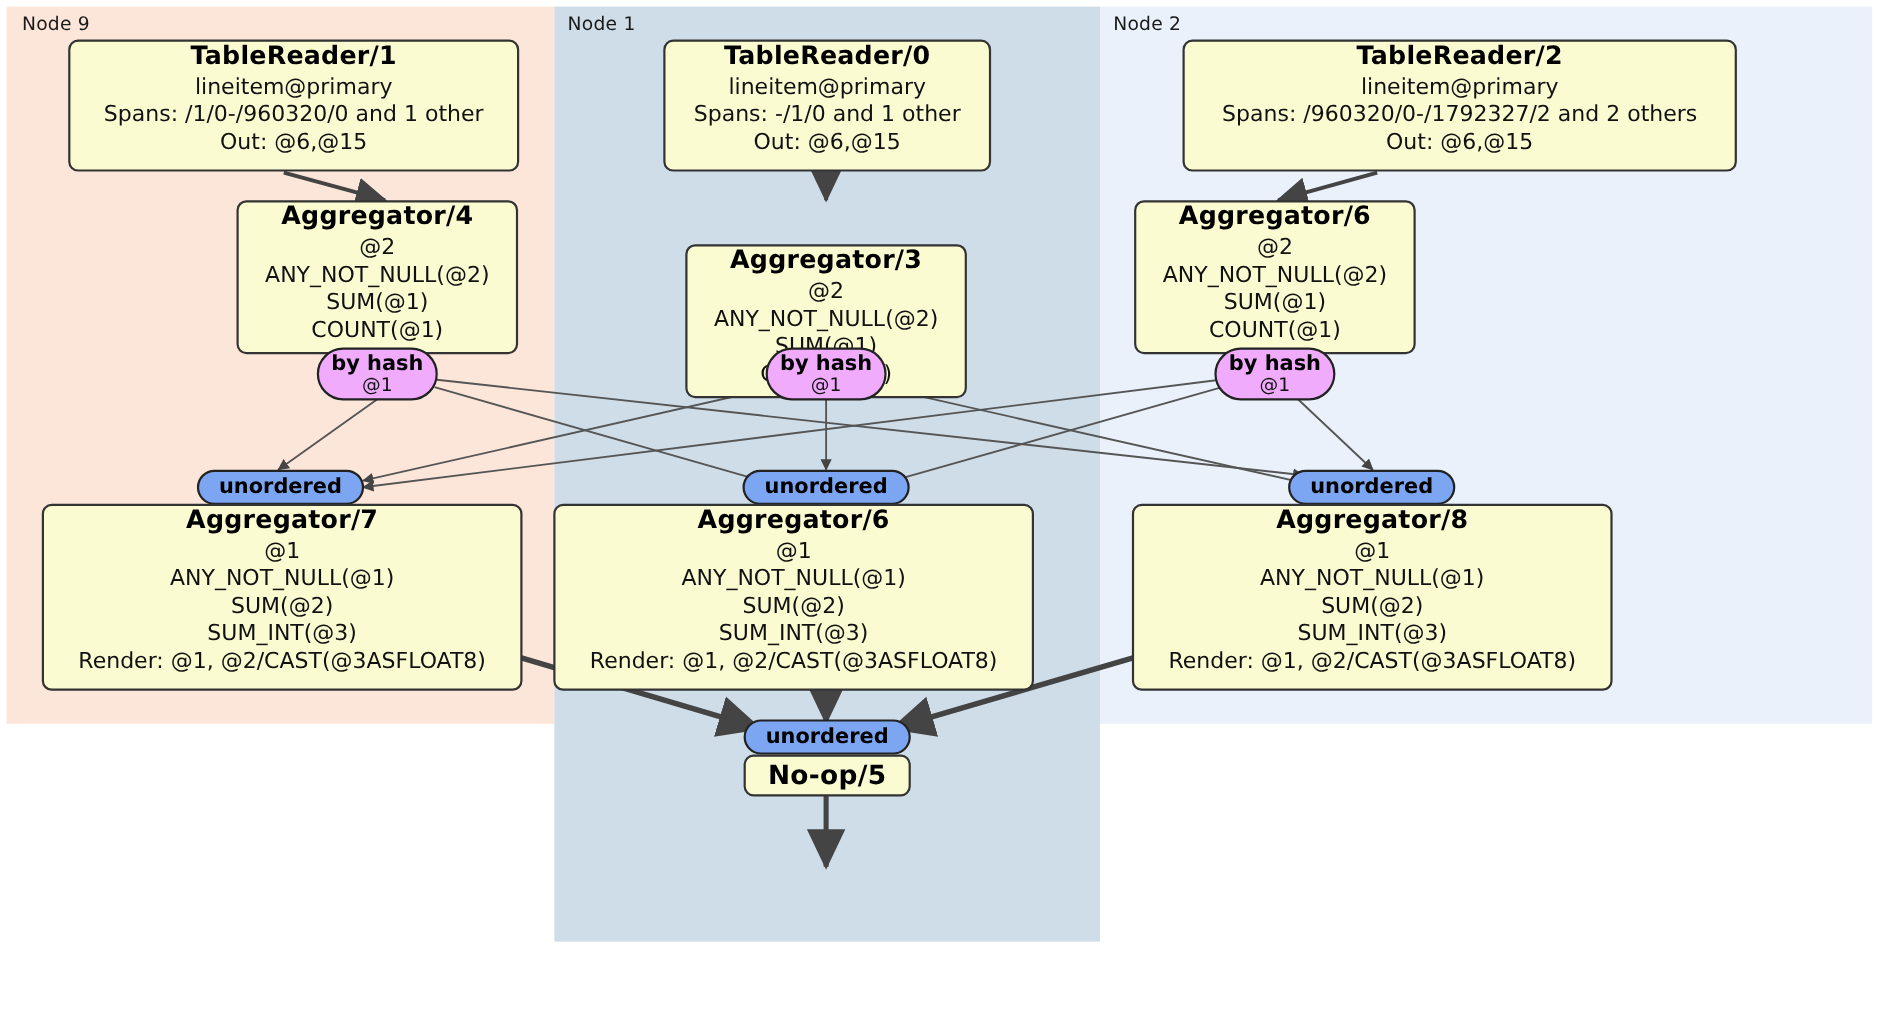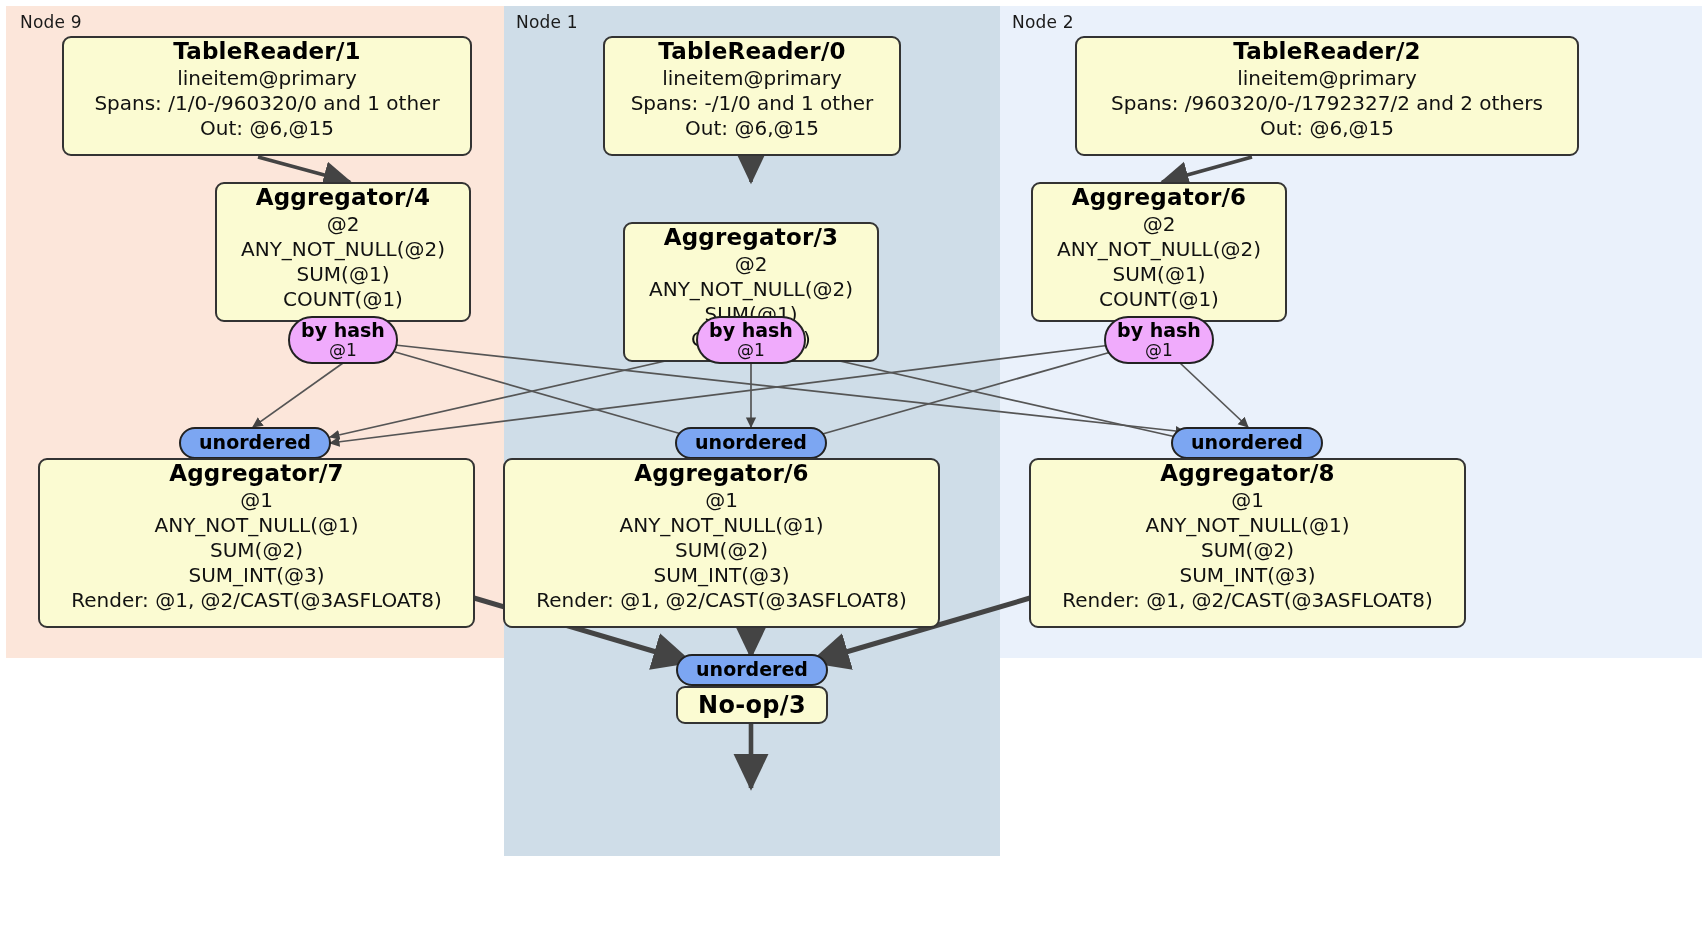--- a/index.html
+++ b/index.html
@@ -172,17 +172,17 @@
     <div class="ln">SUM(@2)</div>
     <div class="ln">SUM_INT(@3)</div>
     <div class="ln">Render: @1, @2/CAST(@3ASFLOAT8)</div>
   </div>
 
   <div class="pill unord" style="left:676px;top:654px;width:152px;height:32px;">
     <div class="pl">unordered</div>
   </div>
 
   <div class="boxlabel" style="left:676px;top:686px;width:152px;height:38px;">
-    <span>No-op/3</span>
+    <span>No-op/5</span>
   </div>
 
 
 </div>
 
 </body></html>

